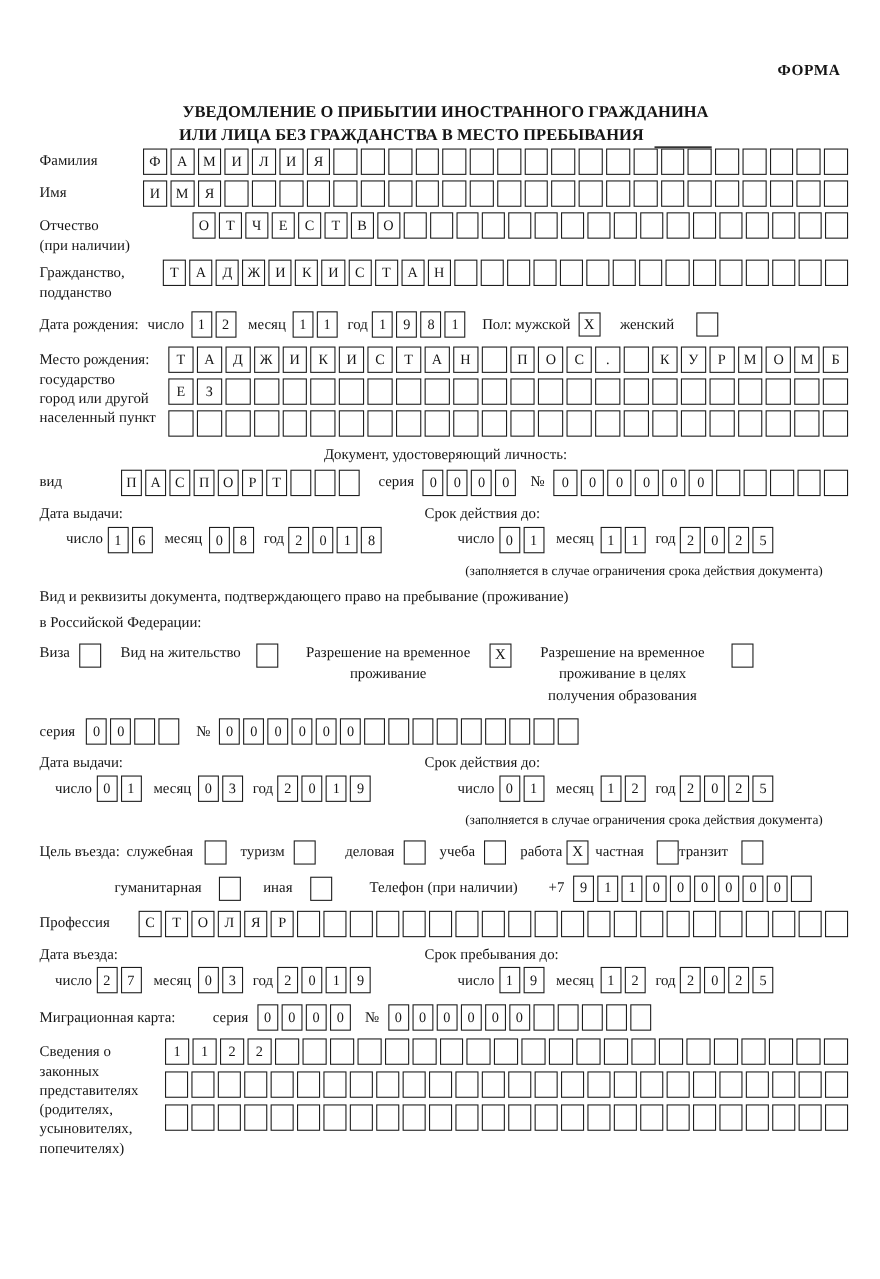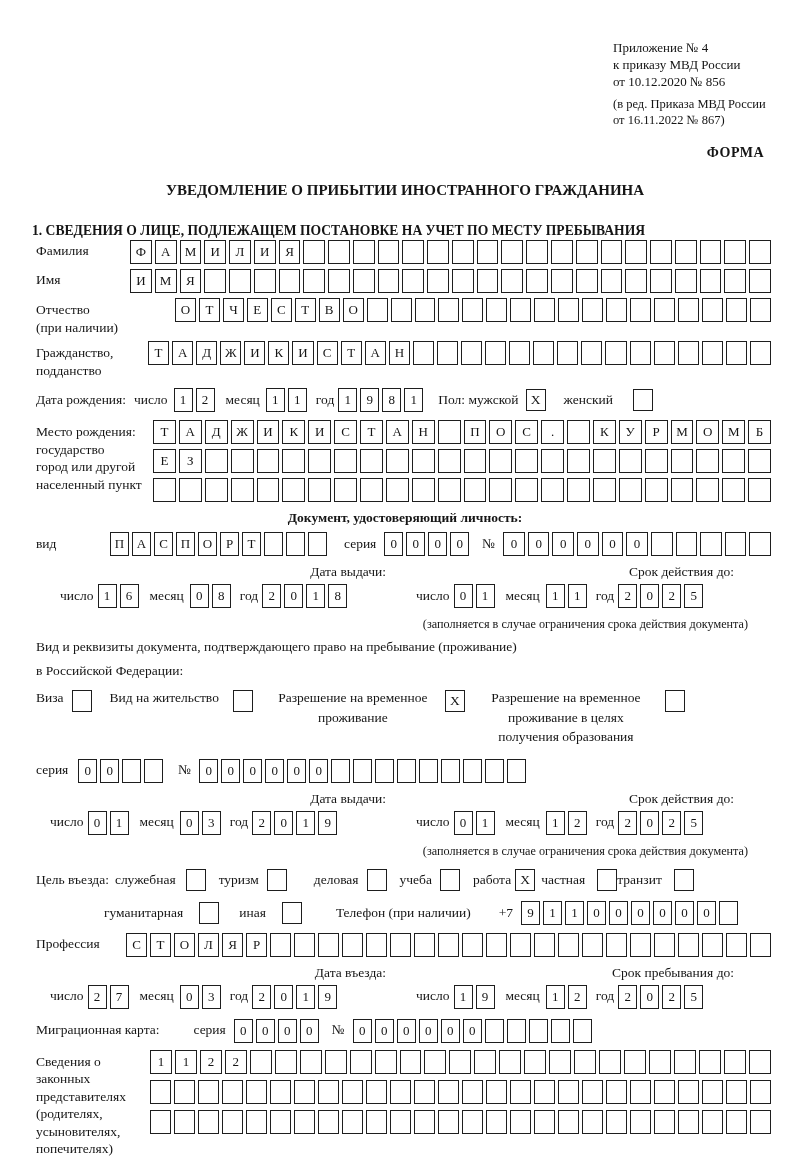--- a/index.html
+++ b/index.html
@@ -38,53 +38,47 @@
     flex: none; width: 20px; height: 22px; border: 1.7px solid #1e1e1e;
     display: inline-flex; align-items: center; justify-content: center; font-size: 13.5px;
   }
   .inline { align-items: center; }
   .dlbl { flex: none; }
 
   
   .datepair { display: flex; margin-top: 8px; }
   .dg-left { width: 350px; flex: none; }
   .dg-right { flex: 1; padding-right: 40px; }
-  .dg-head { text-align: right; margin-bottom: 3px; }
+  .dg-head { text-align: left; margin-bottom: 3px; }
   .dg-row { display: flex; align-items: center; }
   .fn { text-align: right; padding-right: 26px; font-size: 12.2px; margin-top: 9px; }
 
-  .center-bold { text-align: center; font-weight: bold; font-size: 13.5px; margin-top: 8px; }
+  .center-bold { text-align: center; font-weight: normal; font-size: 13.5px; margin-top: 8px; }
 
   .permit-row { display: flex; align-items: flex-start; margin-top: 10px; }
   .p-wrap { display: inline-block; text-align: center; line-height: 1.45; }
 
   .purpose-row { display: flex; align-items: center; margin-top: 10px; }
 </style>
 </head>
 <body>
 
 <div class="page">
 
-  <div class="appendix">
-    <div>Приложение № 4</div>
-    <div>к приказу МВД России</div>
-    <div>от 10.12.2020 № 856</div>
-    <div class="edition">
-      <div>(в ред. Приказа МВД России</div>
-      <div>от 16.11.2022 № 867)</div>
-    </div>
-  </div>
 
   <div class="form-label">ФОРМА</div>
 
   <div class="title">
     <div>УВЕДОМЛЕНИЕ О ПРИБЫТИИ ИНОСТРАННОГО ГРАЖДАНИНА</div>
-  </div>
-
-  <div class="sec1">1. СВЕДЕНИЯ О ЛИЦЕ, ПОДЛЕЖАЩЕМ ПОСТАНОВКЕ НА УЧЕТ ПО МЕСТУ ПРЕБЫВАНИЯ</div>
+    <div class="l2">
+      <span>ИЛИ ЛИЦА БЕЗ ГРАЖДАНСТВА В МЕСТО ПРЕБЫВАНИЯ</span>
+      <span class="blank"></span>
+    </div>
+  </div>
+
 
   <div class="frow" style="margin-top:0">
     <span class="flabel" style="width:94px">Фамилия</span>
     <span class="cells fill">
         <span class="cell">Ф</span>
         <span class="cell">А</span>
         <span class="cell">М</span>
         <span class="cell">И</span>
         <span class="cell">Л</span>
         <span class="cell">И</span>

